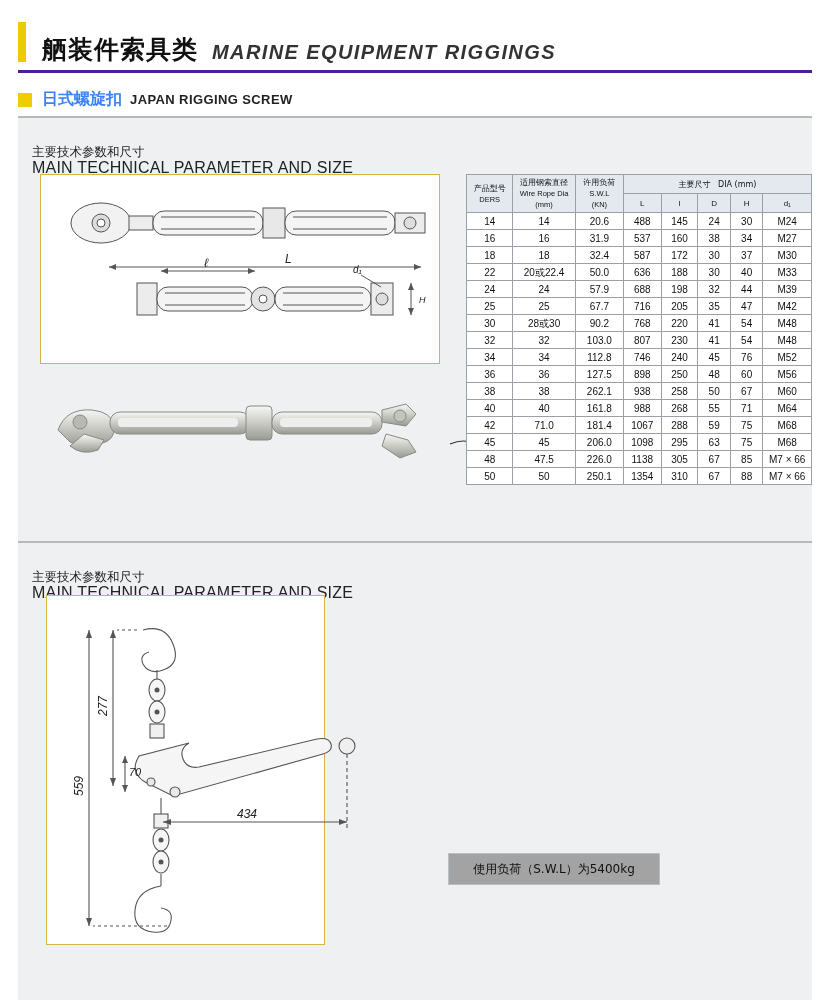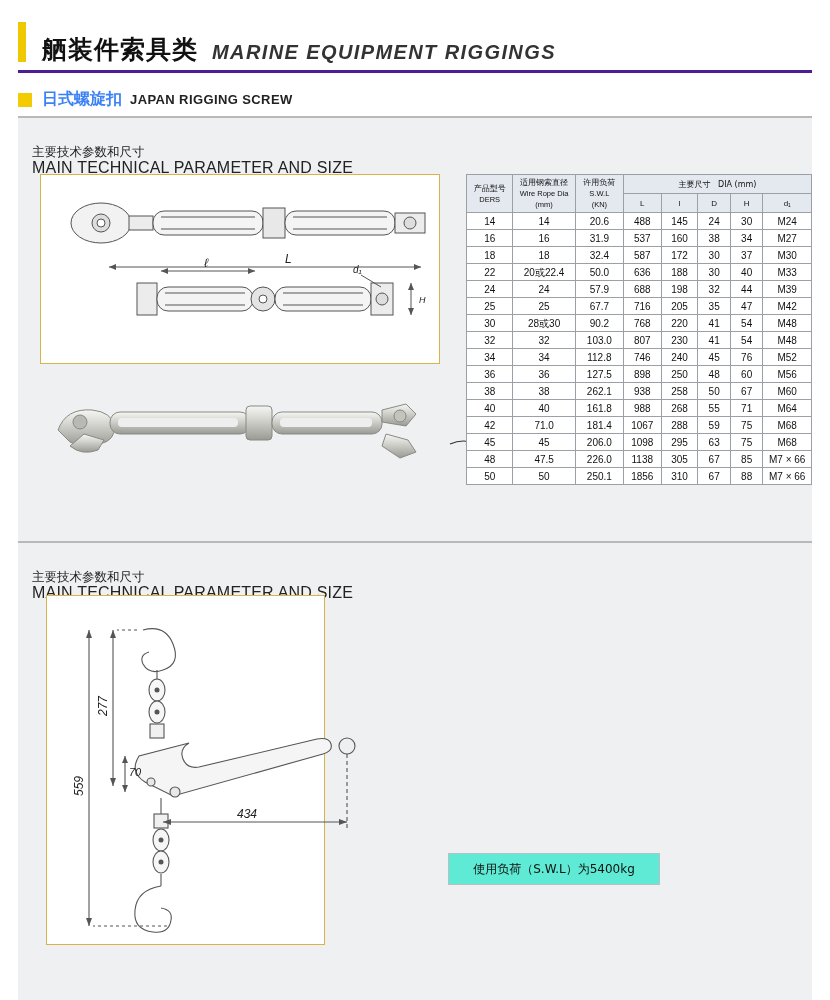--- a/index.html
+++ b/index.html
@@ -200,21 +200,21 @@
   .panel2 {
     position: relative;
     height: 440px;
   }
   .note-box {
     position: absolute;
     left: 430px;
     top: 310px;
     width: 210px;
     height: 30px;
-    background: #5eead4;
+    background: #a3a3a3;
     border: 1px solid #b8bfc5;
     display: flex;
     align-items: center;
     justify-content: center;
     font-family: "DejaVu Sans", sans-serif;
     font-size: 12px;
     color: #111;
   }
 
   svg { display: block; }
@@ -506,21 +506,21 @@
             <td class="c-dia">1138</td>
             <td class="c-dia">305</td>
             <td class="c-d">67</td>
             <td class="c-h">85</td>
             <td class="c-d1">M7 × 66</td>
           </tr>
           <tr>
             <td class="c-type">50</td>
             <td class="c-wire">50</td>
             <td class="c-swl">250.1</td>
-            <td class="c-dia">1856</td>
+            <td class="c-dia">1354</td>
             <td class="c-dia">310</td>
             <td class="c-d">67</td>
             <td class="c-h">88</td>
             <td class="c-d1">M7 × 66</td>
           </tr>
         </tbody>
     </table>
   </div>
 
   <div class="section-rule"></div>

